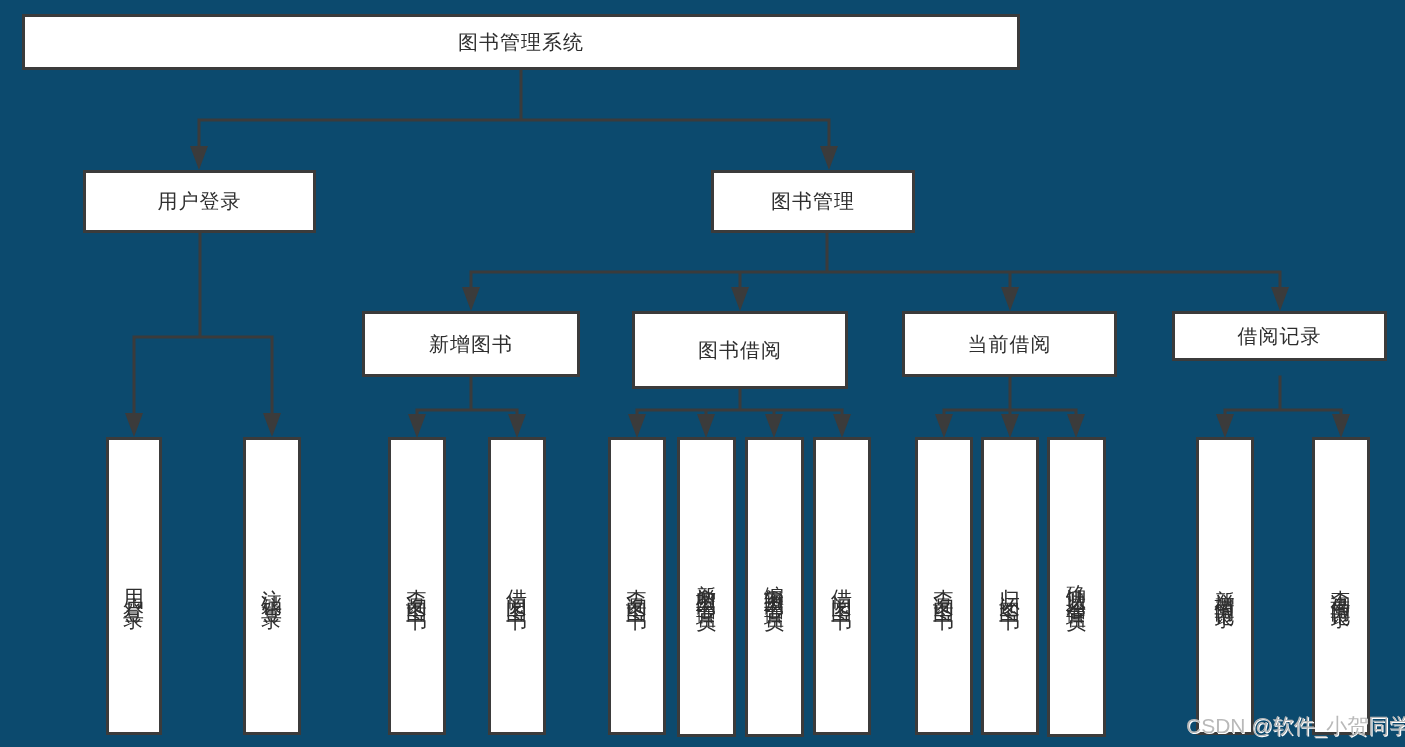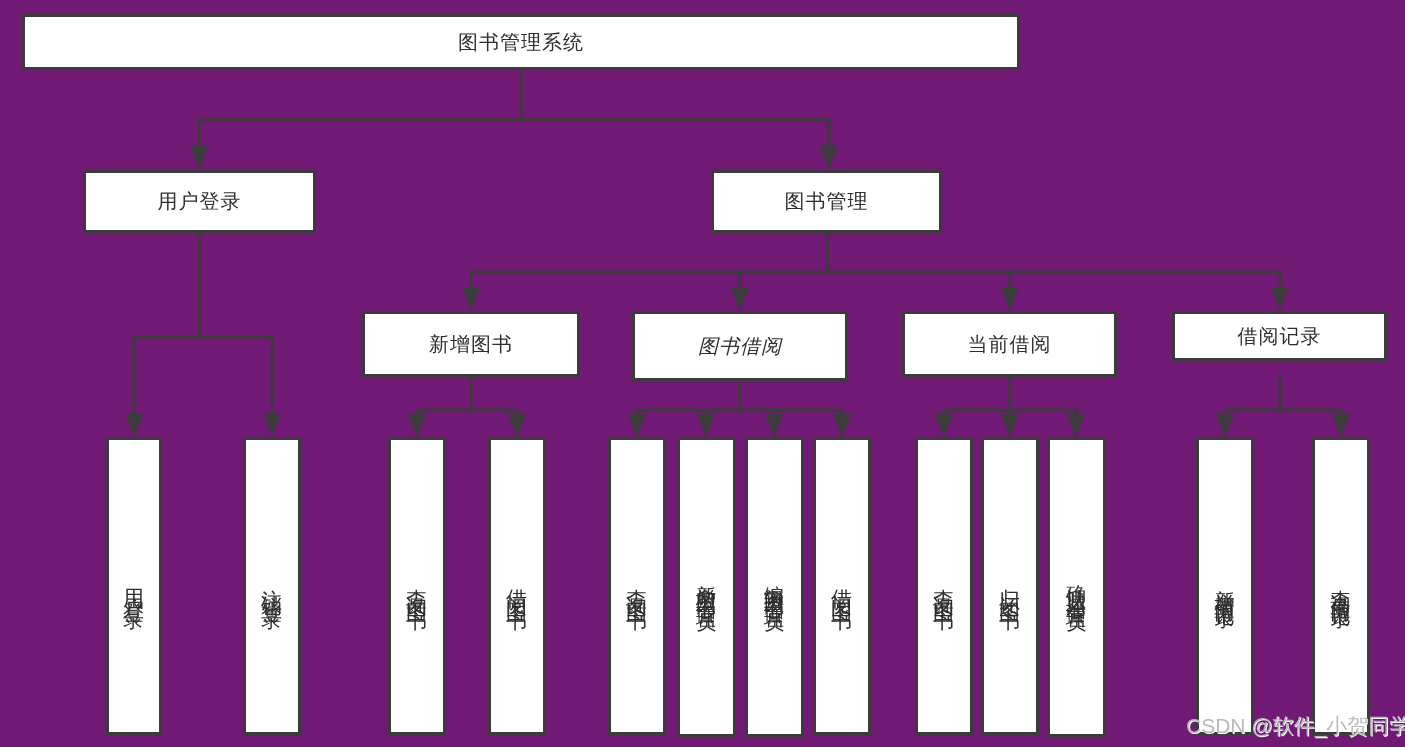--- a/index.html
+++ b/index.html
@@ -5,21 +5,21 @@
   html, body {
     margin: 0;
     padding: 0;
     background: #ffffff;
     font-family: "Liberation Sans", "DejaVu Sans", sans-serif;
   }
   #stage {
     position: relative;
     width: 1405px;
     height: 747px;
-    background: #701a75;
+    background: #0c4a6e;
     overflow: hidden;
   }
   #connector-layer {
     position: absolute;
     left: 0;
     top: 0;
     width: 1405px;
     height: 747px;
     z-index: 1;
   }
@@ -103,24 +103,24 @@
       <polygon points="1001,414 1019,414 1010,438"></polygon>
       <polygon points="1067,414 1085,414 1076,438"></polygon>
       <polygon points="1216,414 1234,414 1225,438"></polygon>
       <polygon points="1332,414 1350,414 1341,438"></polygon>
     </g>
   </svg>
 
   <div class="node node-h" style="left:22px; top:14px; width:998px; height:56px;">图书管理系统</div>
 
   <div class="node node-h" style="left:83px; top:170px; width:233px; height:63px;">用户登录</div>
-  <div class="node node-h" style="left:711px; top:170px; width:231px; height:63px;">图书管理</div>
+  <div class="node node-h" style="left:711px; top:170px; width:204px; height:63px;">图书管理</div>
 
   <div class="node node-h" style="left:362px; top:311px; width:218px; height:66px;">新增图书</div>
-  <div class="node node-h" style="left:632px; top:311px; width:216px; height:70px;font-style:italic;">图书借阅</div>
+  <div class="node node-h" style="left:632px; top:311px; width:216px; height:78px;">图书借阅</div>
   <div class="node node-h" style="left:902px; top:311px; width:215px; height:66px;">当前借阅</div>
   <div class="node node-h" style="left:1172px; top:311px; width:215px; height:50px;">借阅记录</div>
 
   <div class="node node-v" style="left:106px; top:437px; width:56px; height:298px;">用户登录</div>
   <div class="node node-v" style="left:243px; top:437px; width:58px; height:298px;">注销登录</div>
 
   <div class="node node-v" style="left:388px; top:437px; width:58px; height:298px;">查询图书</div>
   <div class="node node-v" style="left:488px; top:437px; width:58px; height:298px;">借阅图书</div>
 
   <div class="node node-v" style="left:608px; top:437px; width:58px; height:298px;">查询图书</div>

